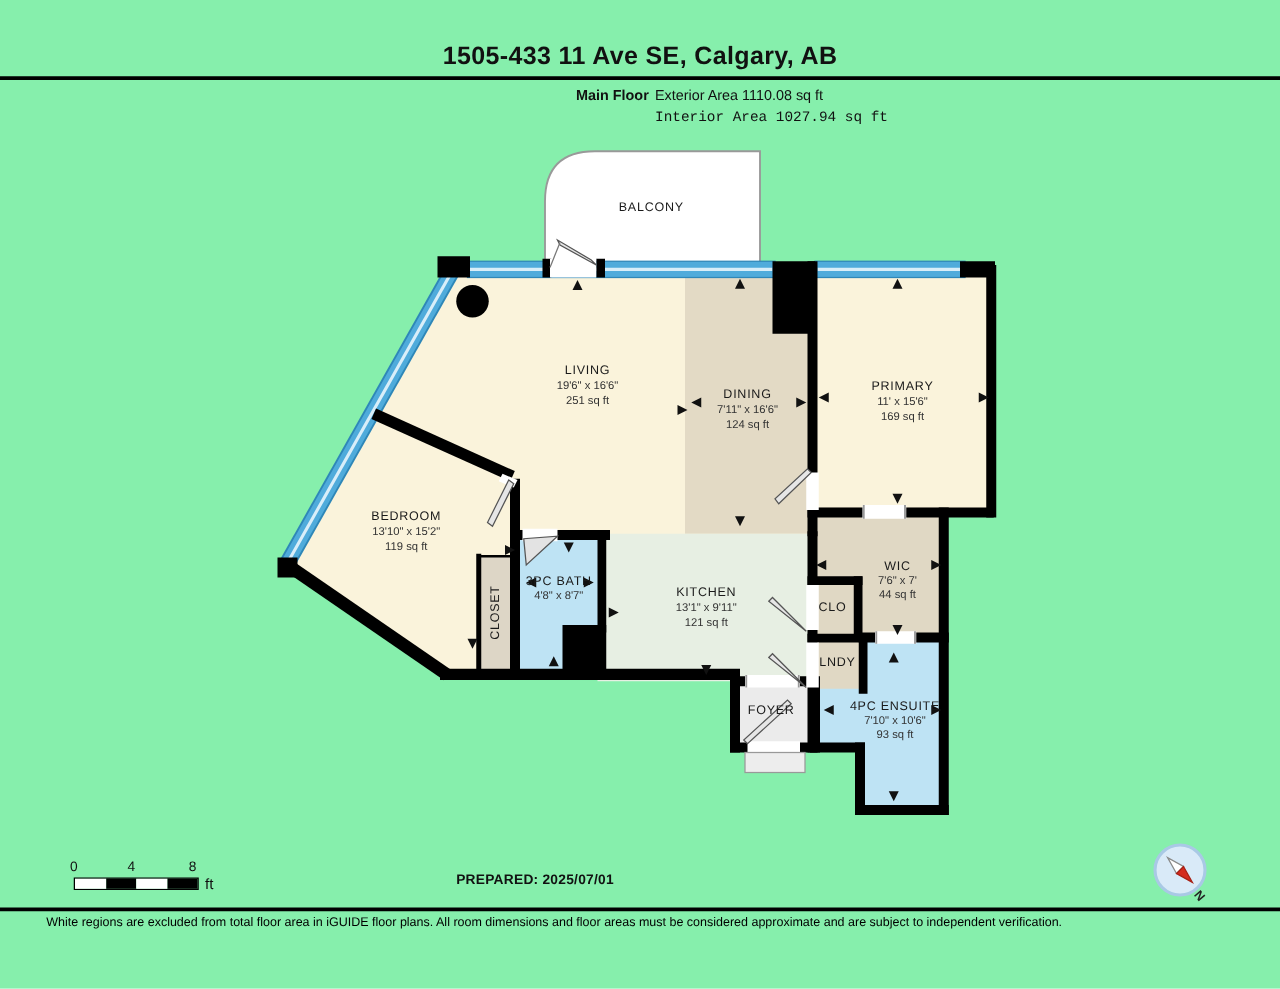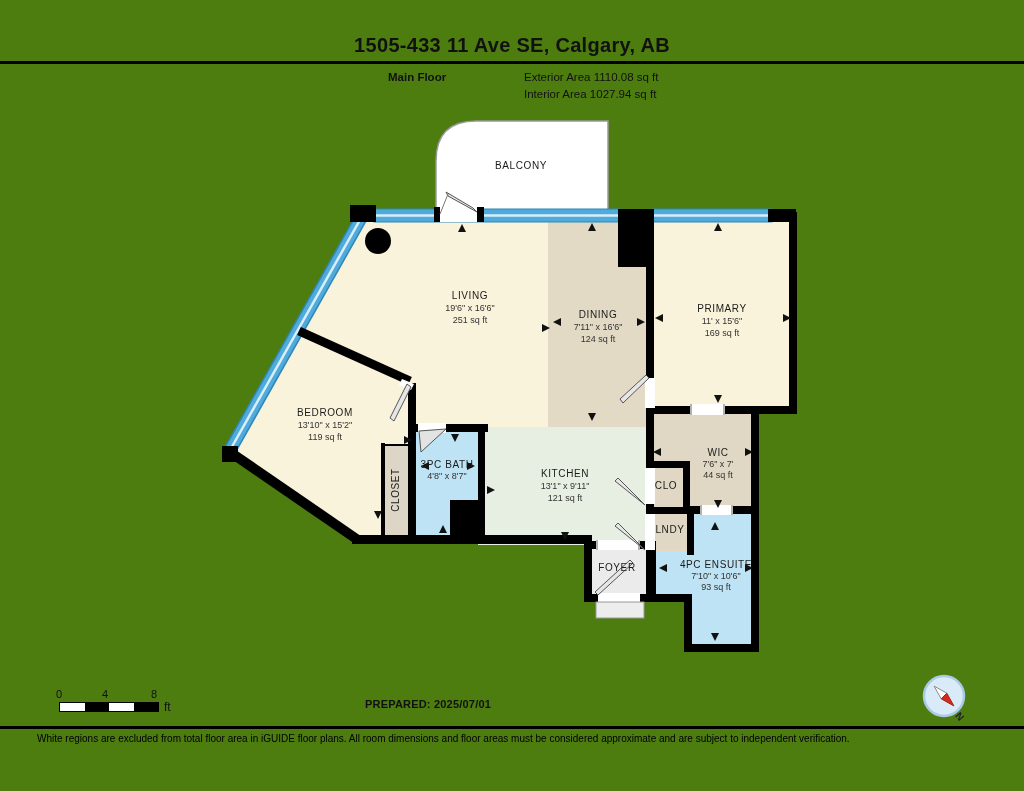--- a/index.html
+++ b/index.html
@@ -1,26 +1,26 @@
 <!DOCTYPE html>
 <html><head>
 <meta charset="utf-8">
 <style>
   html,body{margin:0;padding:0;background:#fff;}
-  .page{position:relative;width:1024px;height:791px;background:#4d7c0f;overflow:hidden;
+  .page{position:relative;width:1024px;height:791px;background:#86efac;overflow:hidden;
         font-family:"Liberation Sans",sans-serif;color:#111;}
   .title{position:absolute;top:34px;left:0;width:1024px;text-align:center;
          font-size:20px;font-weight:bold;letter-spacing:.3px;}
   .rule{position:absolute;left:0;width:1024px;height:3px;background:#000;}
   .rule.top{top:61px;}
   .rule.bottom{top:726px;}
-  .floorlabel{position:absolute;top:71px;left:388px;width:141px;
+  .floorlabel{position:absolute;top:71px;left:378px;width:141px;text-align:right;
               font-size:11.5px;font-weight:bold;}
   .areatext{position:absolute;left:524px;font-size:11.5px;text-align:center;}
-  .ext{top:71px;} .int{top:88px;}
+  .ext{top:71px;} .int{top:88px;font-family:Liberation Mono, monospace;}
   .plan{position:absolute;top:0;left:0;}
   .prepared{position:absolute;top:698px;left:0;width:856px;text-align:center;
             font-size:11px;font-weight:bold;letter-spacing:.2px;}
   .disclaimer{position:absolute;top:733px;left:37px;width:960px;font-size:10px;color:#000;}
   .scalebar{position:absolute;top:688px;left:52px;width:140px;height:26px;font-size:11px;}
   .scalebar .num{position:absolute;top:0;}
   .n0{left:4px;} .n4{left:50px;} .n8{left:99px;}
   .bar{position:absolute;top:14px;left:7px;width:98px;height:8px;border:1px solid #000;
        display:flex;}
   .seg{height:100%;} .seg.w{background:#fff;} .seg.b{background:#000;}

